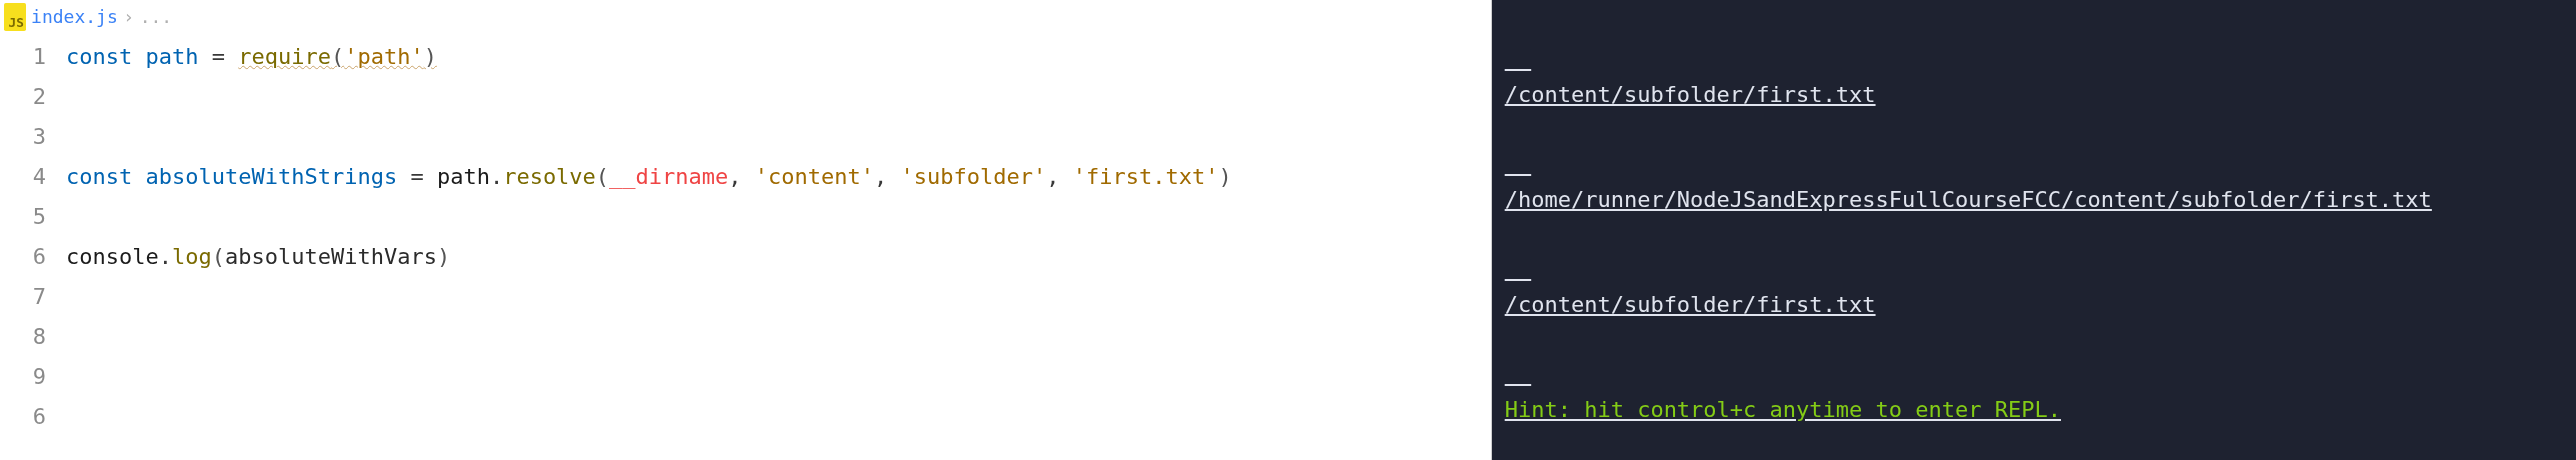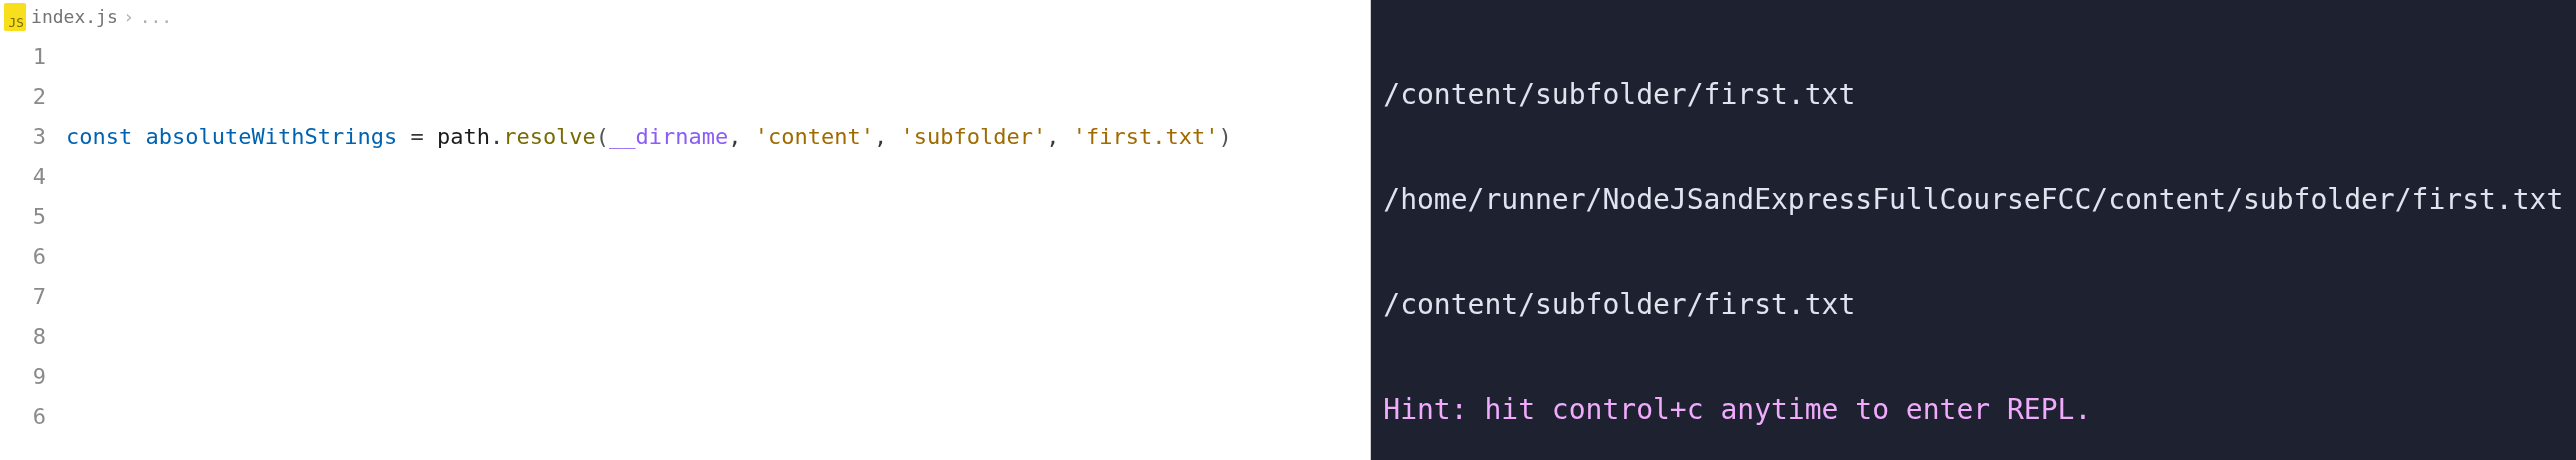--- a/index.html
+++ b/index.html
@@ -27,26 +27,26 @@
     padding-left: 3.6px;
     font-size: 18px;
     color: #9a9a9a;
     gap: 5.5px;
   }
   .js-badge {
     width: 22px; height: 28px;
     background: #f7df1e;
     color: #7a6a00;
     font-size: 12.7px;
-    font-weight: 400;
+    font-weight: 700;
     display: flex; align-items: flex-end; justify-content: flex-end;
     padding: 0 1.8px 0.9px 0;
     border-radius: 1.8px;
   }
-  .bc-file { color: #737373; }
+  .bc-file { color: #3b82f6; }
   .bc-sep { color: #b0b0b0; }
   .bc-dots { color: #b0b0b0; }
 
   .code-area {
     flex: 1;
     display: flex;
     padding-top: 3.6px;
   }
   .gutter {
     width: 66px;
@@ -74,36 +74,37 @@
   .func { color: #7a6a00; }
   .str  { color: #a06a00; }
   .paren{ color: #555; }
   .lint {
     text-decoration-line: underline;
     text-decoration-style: wavy;
     text-decoration-color: #caa36a;
     text-decoration-thickness: 1.4px;
   }
   .obj  { color: #1b1b1b; }
-  .glob { color: #8b5cf6; }
+  .glob { color: #ef4444; }
 
   
   .terminal {
     flex: 1;
     height: 100%;
     background: #1e2230;
     color: #e0e4ee;
     padding: 7.3px 12.7px;
-    font-size: 28px;
+    font-size: 22px;
     line-height: 35px;
     white-space: pre;
     border-left: 0.9px solid #cfcfcf;
+    text-decoration: underline;
   }
   .tline { height: 35px; }
-  .hint   { color: #f0abfc; }
+  .hint   { color: #84cc16; }
 </style>
 </head>
 <body>
 
 <div class="editor">
   <div class="breadcrumbs">
     <span class="js-badge">JS</span>
     <span class="bc-file">index.js</span>
     <span class="bc-sep">›</span>
     <span class="bc-dots">...</span>
@@ -117,24 +118,26 @@
       <div class="ln">4</div>
       <div class="ln">5</div>
       <div class="ln">6</div>
       <div class="ln">7</div>
       <div class="ln">8</div>
       <div class="ln">9</div>
       <div class="ln">6</div>
     </div>
 
     <div class="code">
+      <div class="line"><span class="kw">const</span> <span class="var1">path</span> <span class="op">=</span> <span class="func lint">require</span><span class="paren lint">(</span><span class="str lint">'path'</span><span class="paren lint">)</span></div>
       <div class="line"></div>
       <div class="line"></div>
       <div class="line"><span class="kw">const</span> <span class="var1">absoluteWithStrings</span> <span class="op">=</span> <span class="obj">path</span><span>.</span><span class="func">resolve</span><span class="paren">(</span><span class="glob">__dirname</span><span>, </span><span class="str">'content'</span><span>, </span><span class="str">'subfolder'</span><span>, </span><span class="str">'first.txt'</span><span class="paren">)</span></div>
       <div class="line"></div>
+      <div class="line"><span class="obj">console</span><span>.</span><span class="func">log</span><span class="paren">(</span><span class="ident">absoluteWithVars</span><span class="paren">)</span></div>
     </div>
   </div>
 </div>
 
 <div class="terminal">
   <div class="tline">/content/subfolder/first.txt</div>
   <div class="tline">/home/runner/NodeJSandExpressFullCourseFCC/content/subfolder/first.txt</div>
   <div class="tline">/content/subfolder/first.txt</div>
   <div class="tline hint">Hint: hit control+c anytime to enter REPL.</div>
   

